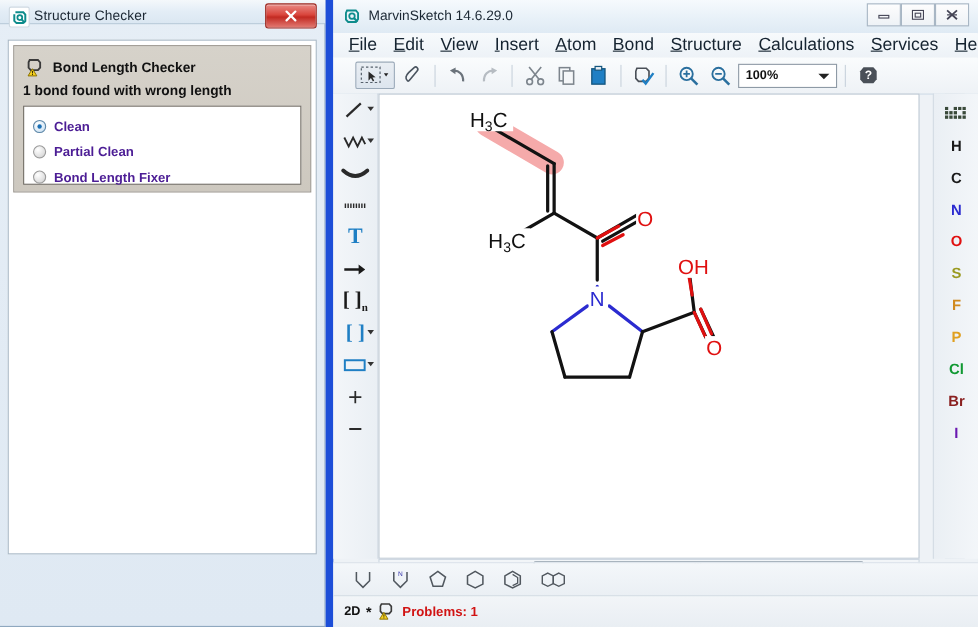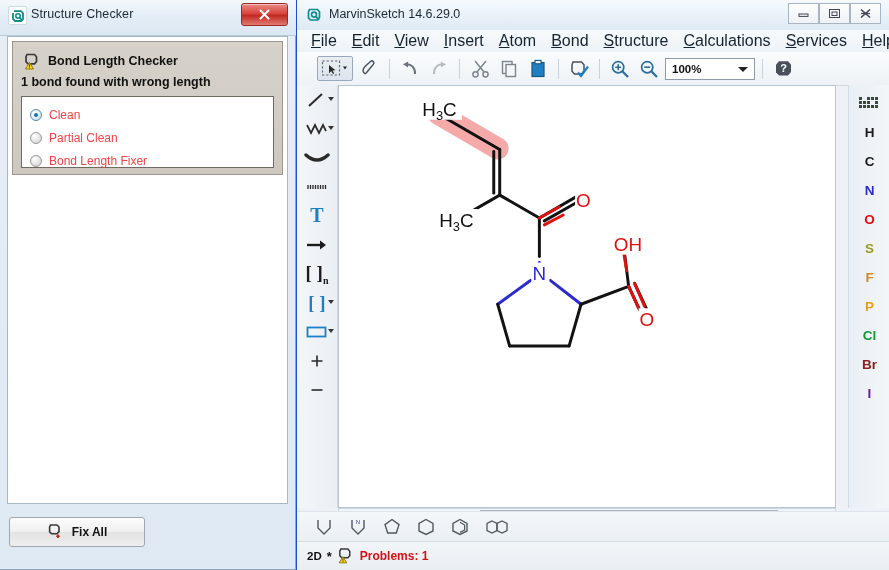--- a/index.html
+++ b/index.html
@@ -13,21 +13,21 @@
   
   #sc-window{
     position:absolute;left:0;top:0;width:296px;height:570px;
     background:#e9f0f7;
     border:1px solid #8fa8bf;
     border-top:none;border-left:none;
     box-sizing:border-box;
     background:linear-gradient(to bottom,#e6eef6 0%,#dfe9f3 100%);
   }
   #sc-titlebar{
-    position:absolute;left:0;top:0;width:296px;height:36px;
+    position:absolute;left:0;top:0;width:296px;height:22px;
     background:linear-gradient(to bottom,#f4f8fb 0%,#e3edf6 50%,#dbe7f2 100%);
     border-bottom:1px solid #b8cada;
     box-sizing:border-box;
   }
   #sc-title-icon{
     position:absolute;left:8px;top:6px;width:17px;height:17px;
     background:#ffffff;border:1px solid #cfd9e2;border-radius:2px;
     display:flex;align-items:center;justify-content:center;
   }
   #sc-title-text{
@@ -72,21 +72,21 @@
     border:1px solid #9a9a9a;box-sizing:border-box;position:relative;flex:0 0 auto;
   }
   .radio.on{
     background:radial-gradient(circle at 35% 30%,#ffffff,#dcebf7 60%,#b9d4ea 100%);
     border-color:#5d87a8;
   }
   .radio.on::after{
     content:"";position:absolute;left:3px;top:3px;width:4px;height:4px;border-radius:50%;
     background:#1a6fb5;
   }
-  .radio-label{font-weight:normal;font-size:12px;color:#ef4444;}
+  .radio-label{font-weight:bold;font-size:12px;color:#4c1d95;}
   #sc-footer{
     position:absolute;left:7px;top:513px;width:281px;height:40px;
   }
   .fixbtn{
     position:absolute;top:4px;height:30px;
     background:linear-gradient(to bottom,#fcfcfc 0%,#f0f0f0 48%,#e3e3e3 52%,#eeeeee 100%);
     border:1px solid #9fa6ad;border-radius:3px;box-sizing:border-box;
     display:flex;align-items:center;justify-content:center;gap:7px;
     font-weight:bold;font-size:12px;color:#111;cursor:pointer;
   }
@@ -96,21 +96,21 @@
   .plus-icon::before,.plus-icon::after{
     content:"";position:absolute;background:#c01818;
   }
   .plus-icon::before{left:5px;top:0;width:5px;height:15px;}
   .plus-icon::after{left:0;top:5px;width:15px;height:5px;}
 
   
   #ms-window{
     position:absolute;left:296px;top:0;width:593px;height:570px;
     background:#eef2f6;
-    border-left:1px solid #1d4ed8;
+    border-left:7px solid #1d4ed8;
     box-sizing:border-box;
   }
   #ms-titlebar{
     position:absolute;left:0;top:0;right:0;height:30px;
     background:linear-gradient(to bottom,#f6fafd 0%,#e8f1f8 55%,#dfeaf4 100%);
     border-bottom:1px solid #c2d2e0;
   }
   #ms-title-icon{position:absolute;left:9px;top:7px;width:16px;height:16px;}
   #ms-title-text{position:absolute;left:32px;top:7px;font-size:12.5px;color:#1b2733;}
   .wbtn{
@@ -276,29 +276,20 @@
         </div>
         <div class="radio-row">
           <span class="radio"></span>
           <span class="radio-label">Bond Length Fixer</span>
         </div>
       </div>
     </div>
   </div>
 
   <div id="sc-footer">
-    <div class="fixbtn" id="fix-all">
-      <span class="checker-icon">
-        <svg width="16" height="16" viewBox="0 0 16 16">
-          <path d="M3.5 2 L10 2 L12 4 L12 8.6 L10 10.8 L4.6 10.8 L2.6 8.8 L2.6 4 Z" fill="none" stroke="#3a3a3a" stroke-width="1.6"></path>
-          <path d="M11 11.5 L11 15 M9.3 13.2 L12.7 13.2" stroke="#c01818" stroke-width="1.6"></path>
-        </svg>
-      </span>
-      <span>Fix All</span>
-    </div>
   </div>
 </div>
 
 <div id="ms-window">
 
   <div id="ms-titlebar">
     <span id="ms-title-icon">
       <svg width="16" height="16" viewBox="0 0 16 16">
         <path d="M3.5 2.5 L11.5 2.5 L13.5 4.8 L13.5 10.5 L11.5 13 L4.5 13 L2.5 10.8 L2.5 4.8 Z" fill="none" stroke="#0e8c8c" stroke-width="1.7"></path>
         <circle cx="8" cy="7.6" r="2.5" fill="none" stroke="#0e8c8c" stroke-width="1.6"></circle>

